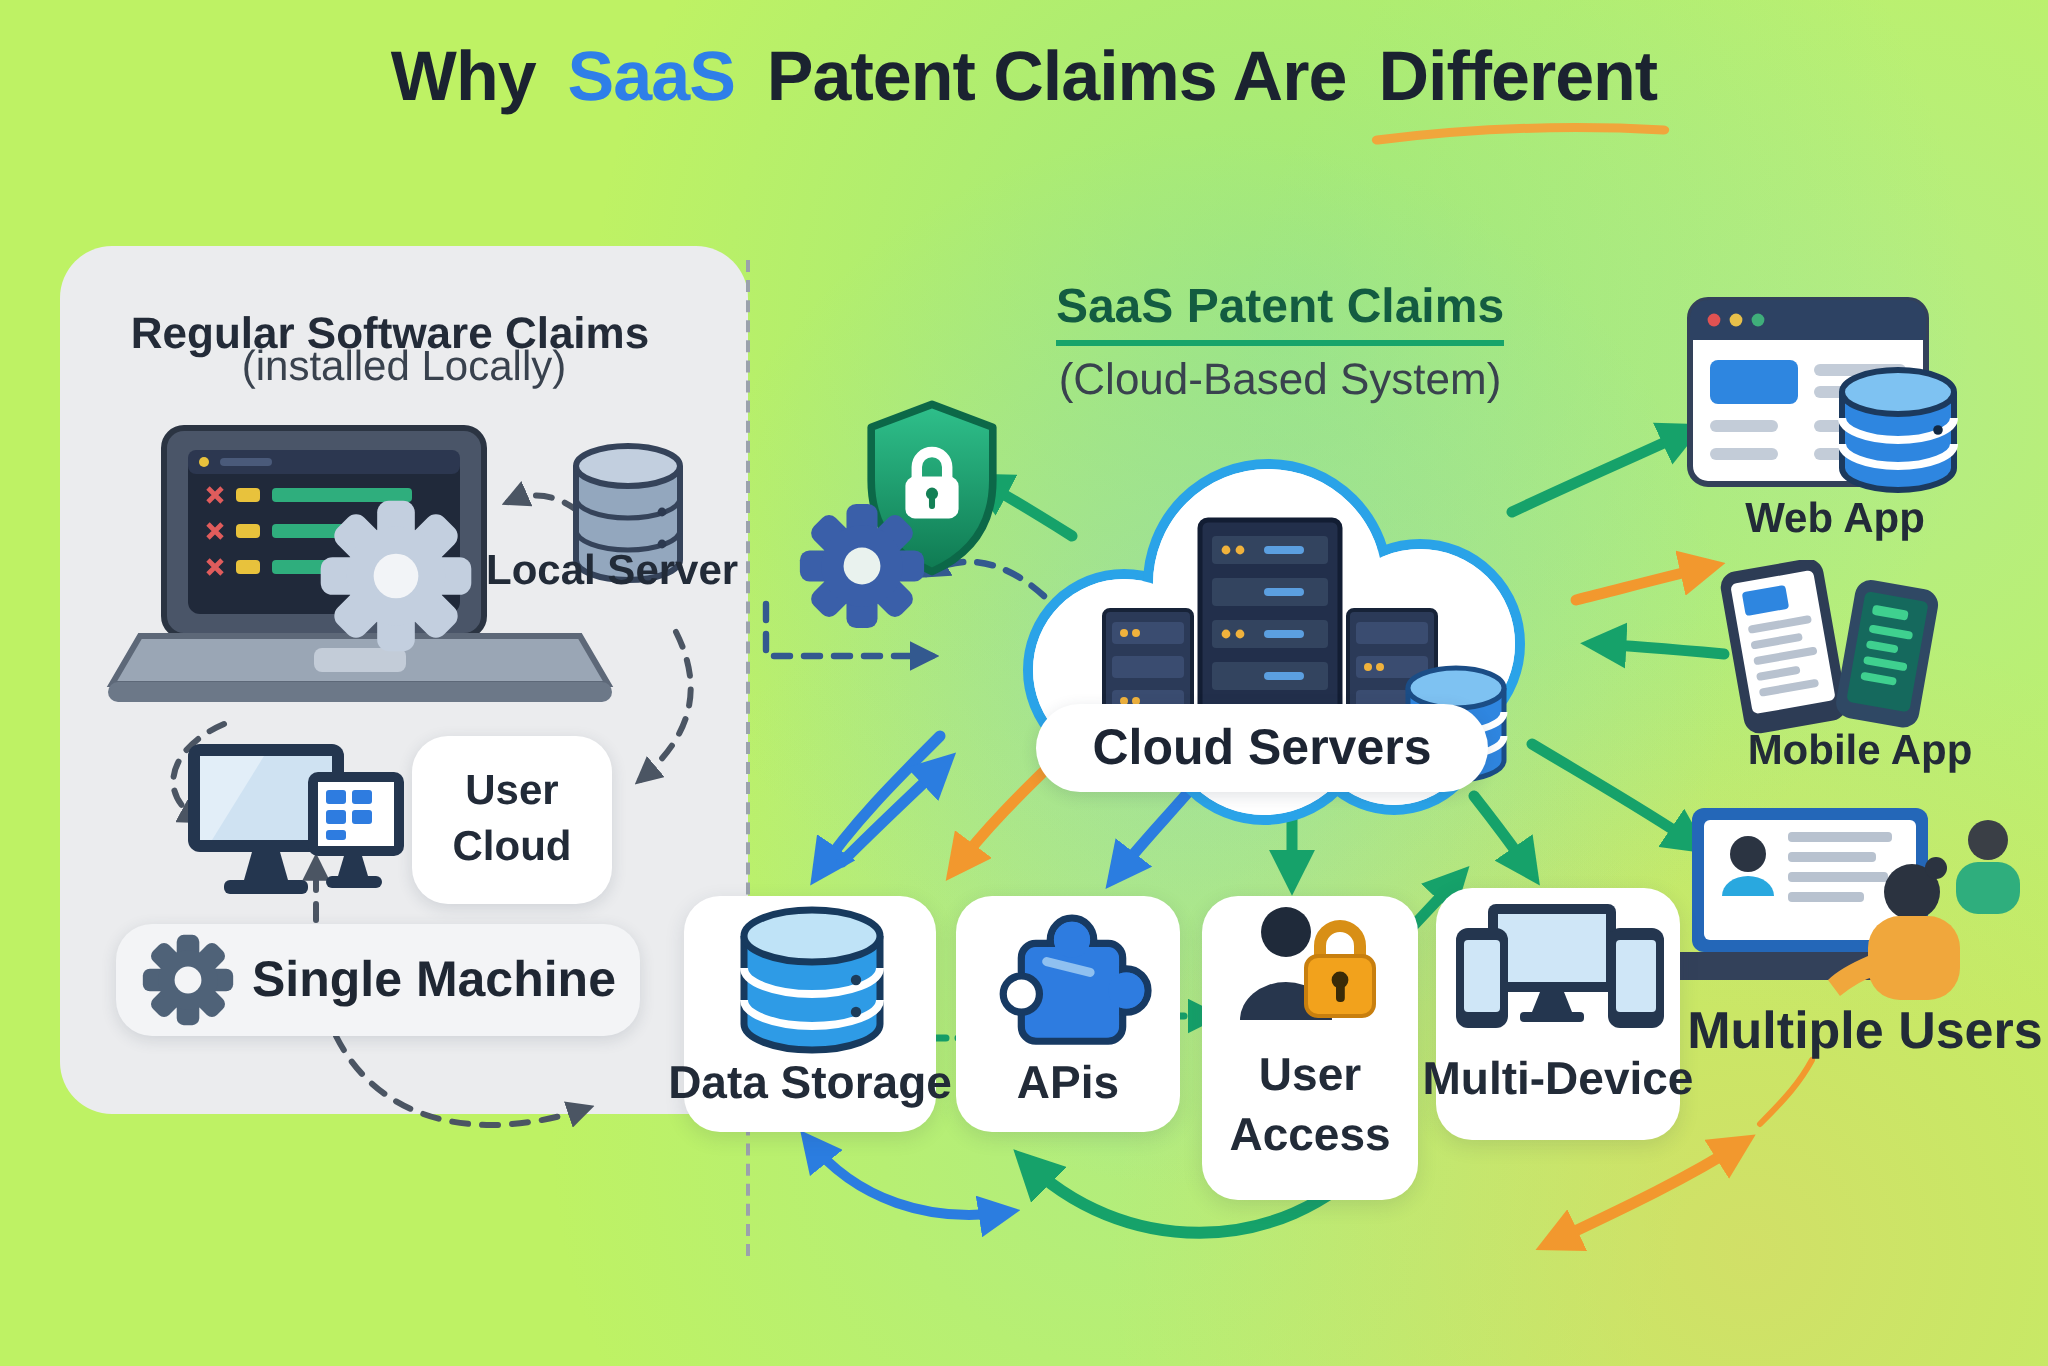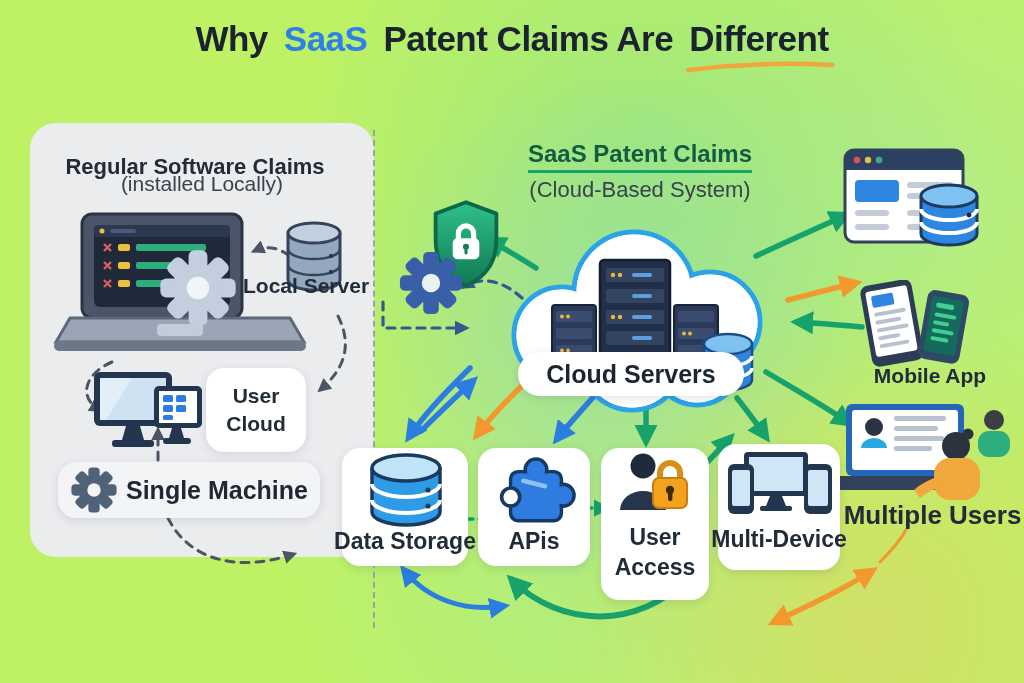--- a/index.html
+++ b/index.html
@@ -331,20 +331,21 @@
       <rect x="64" y="62" width="30" height="6" rx="3" fill="#c3ccd8"></rect>
     <rect x="12" y="76" width="34" height="6" rx="3" fill="#c3ccd8"></rect>
       <rect x="64" y="76" width="24" height="6" rx="3" fill="#c3ccd8"></rect>
     <g>
       <path d="M78 48 v38 a28 11 0 0 0 56 0 V48" fill="#2e86e0" stroke="#1c3a5e" stroke-width="3"></path>
       <path d="M78 61 a28 11 0 0 0 56 0 M78 74 a28 11 0 0 0 56 0" fill="none" stroke="#ffffff" stroke-width="4"></path>
       <ellipse cx="106" cy="48" rx="28" ry="11" fill="#7ec2f2" stroke="#1c3a5e" stroke-width="3"></ellipse>
       <circle cx="126" cy="67" r="2.4" fill="#122944"></circle>
     </g>
   </svg>
+  <div class="abs lbl center nowrap" style="left:845px;top:248px;width:145px;font-size:21px;z-index:3;">Web App</div>
 
   <svg class="abs" style="left:852px;top:280px;z-index:3;" width="132" height="88" viewBox="0 0 132 88">
     <g transform="rotate(-10 40 44)">
       <rect x="14" y="2" width="52" height="82" rx="8" fill="#2d3c55"></rect>
       <rect x="19" y="8" width="42" height="66" rx="3" fill="#ffffff"></rect>
       <rect x="24" y="13" width="22" height="12" rx="2" fill="#2e86e0"></rect>
       <rect x="24" y="30" width="32" height="4" rx="2" fill="#b8c2cf"></rect>
         <rect x="24" y="38" width="26" height="4" rx="2" fill="#b8c2cf"></rect>
       <rect x="24" y="46" width="32" height="4" rx="2" fill="#b8c2cf"></rect>
         <rect x="24" y="54" width="22" height="4" rx="2" fill="#b8c2cf"></rect>

